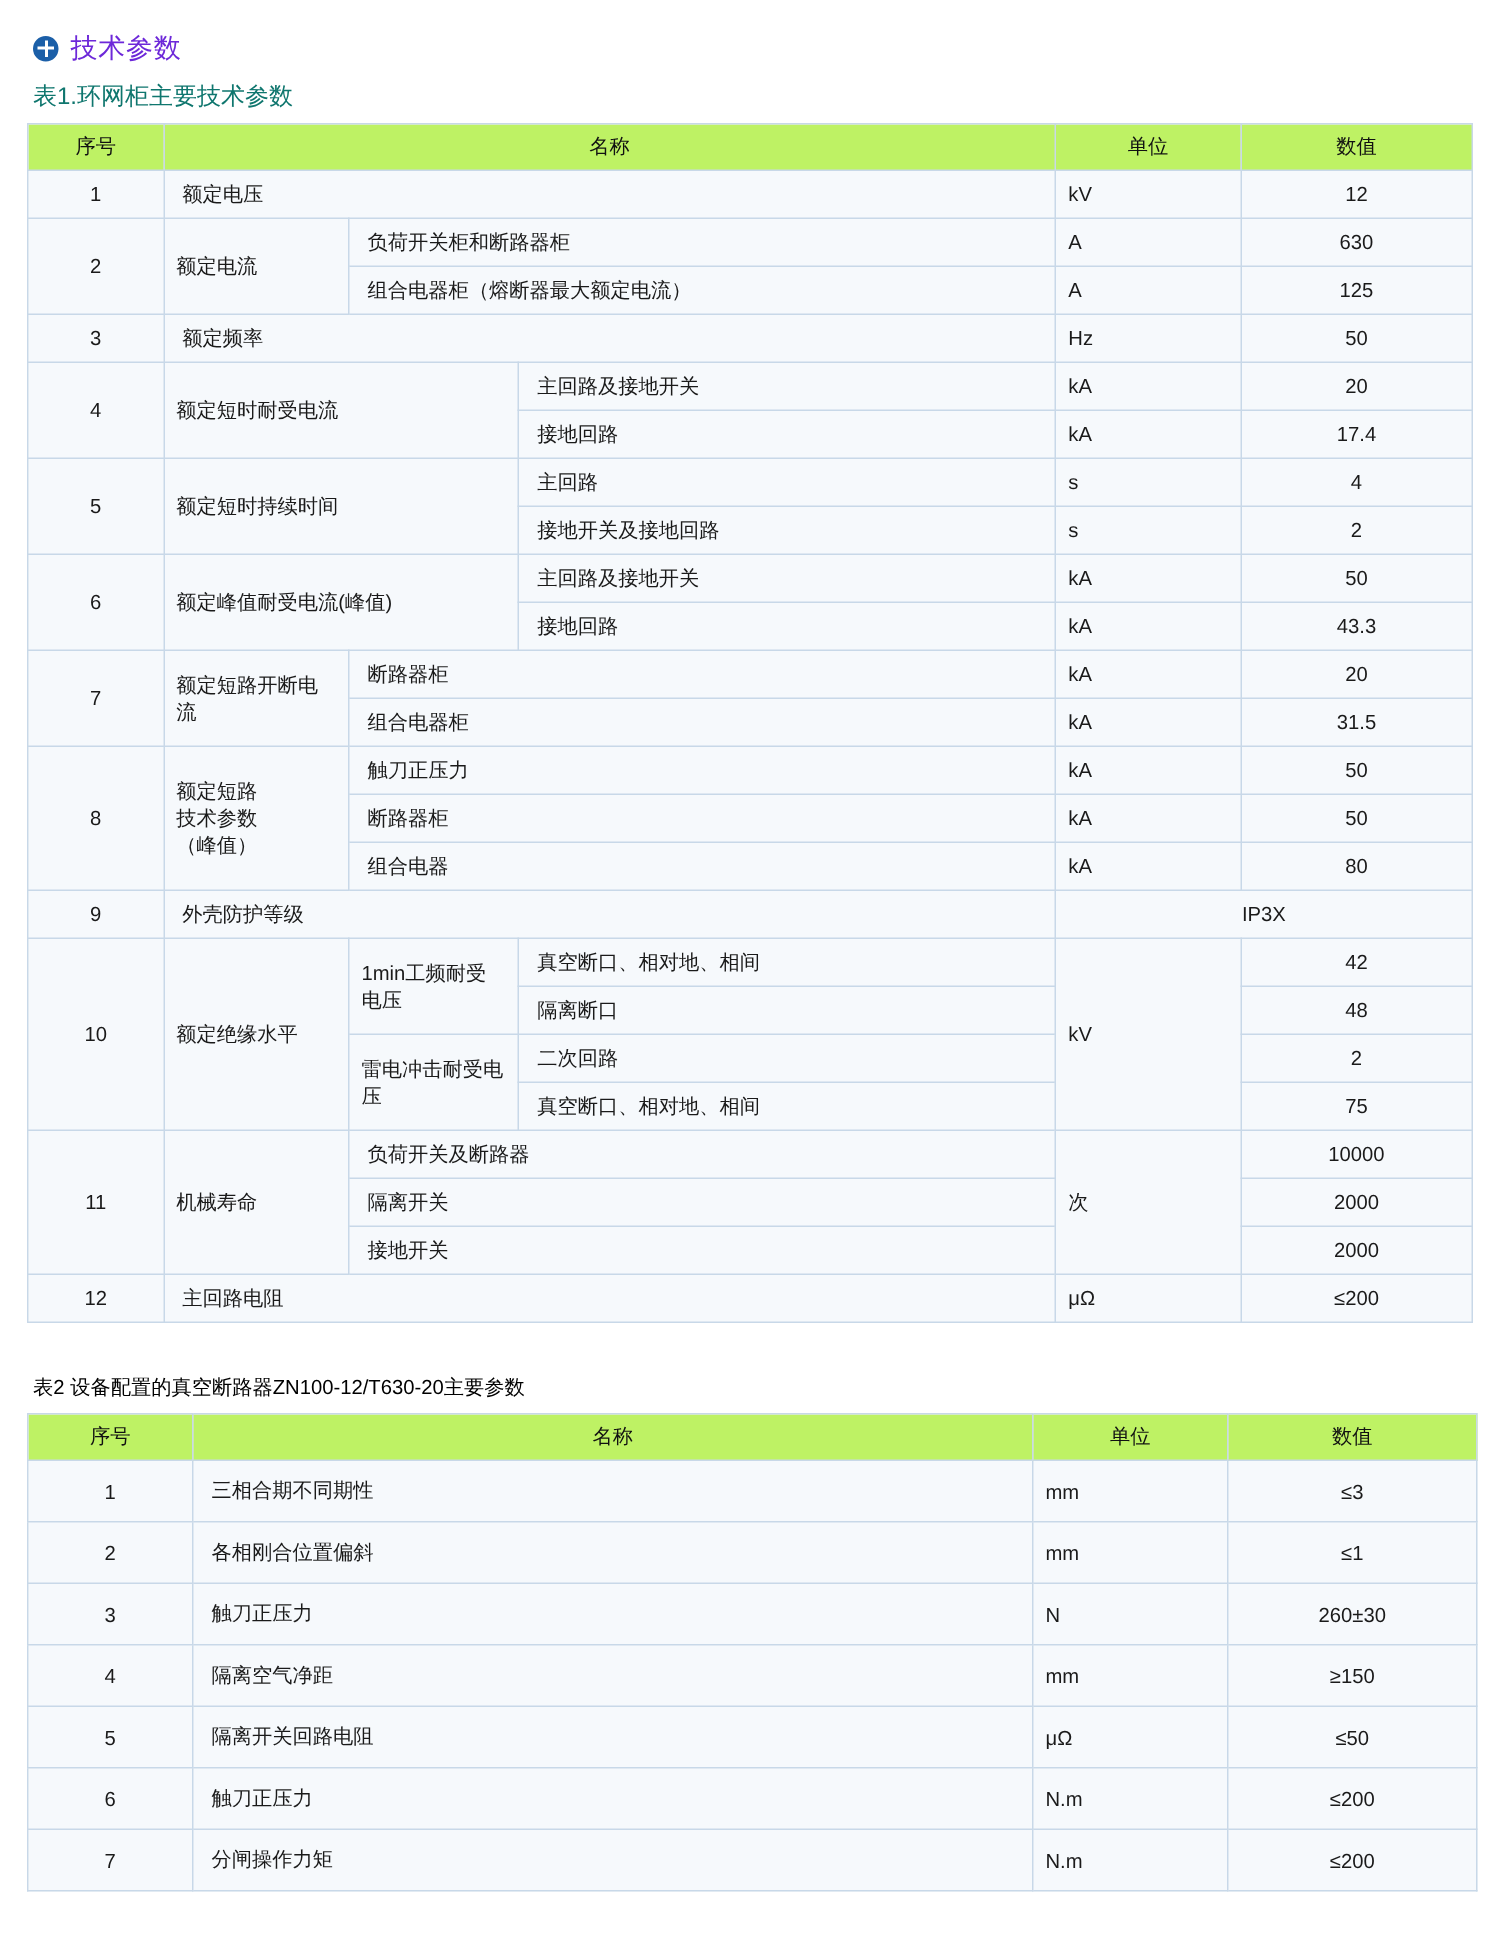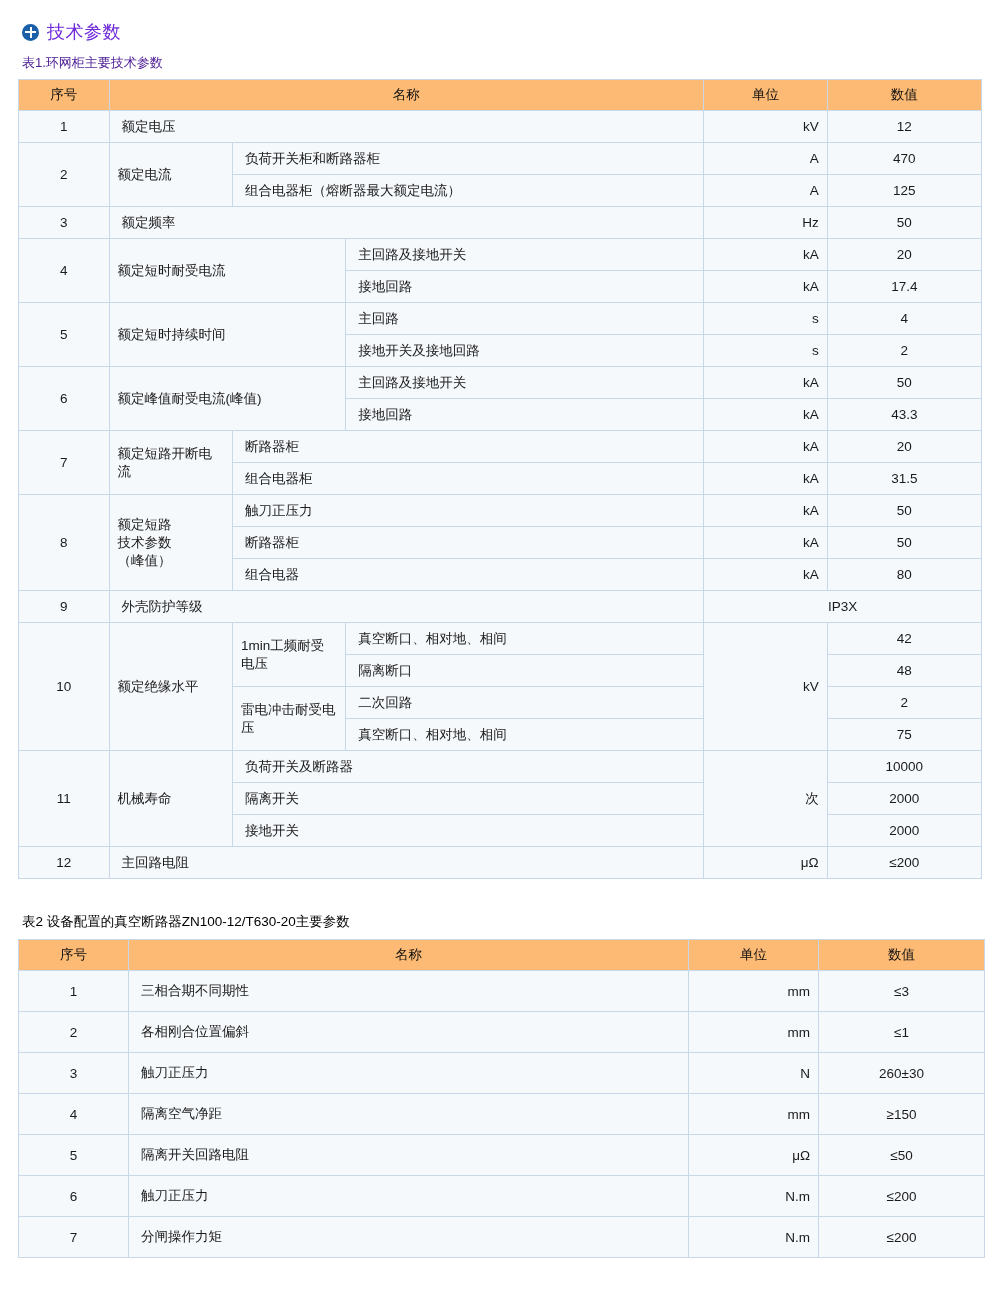--- a/index.html
+++ b/index.html
@@ -46,49 +46,49 @@
     height: 2px;
     background: #fff;
   }
   .header-title {
     color: #6d28d9;
     font-size: 18px;
     font-weight: normal;
     letter-spacing: 0.5px;
   }
   .table-caption {
-    font-size: 13px;
-    color: #4c1d95;
+    font-size: 16px;
+    color: #0f766e;
     margin: 6px 0 7px 4px;
   }
   table {
     border-collapse: collapse;
     width: 100%;
     table-layout: fixed;
   }
   table td, table th {
     border: 1px solid #c8d8e8;
     font-size: 13.5px;
     color: #1a1a1a;
     font-weight: normal;
     padding: 6px 8px;
     background: #f6f9fc;
   }
   thead th {
-    background: #fdba74;
+    background: #bef264;
     text-align: center;
     height: 30px;
     font-size: 13.5px;
     color: #111;
     margin-left: 18px;
   }
   td.idx { text-align: center; }
   td.name { text-align: left; }
   td.sub { text-align: left; padding-left: 12px; }
-  td.unit { text-align: right; }
+  td.unit { text-align: left; }
   td.val { text-align: center; }
   .t1 tbody tr { height: 32px; }
   .t2 tbody tr td { height: 41px; }
   .spacer { height: 34px; }
   .t2-caption { font-size: 13.5px; margin: 0 0 8px 4px; color: #000000; }
 </style>
 </head>
 <body>
 
 <div class="page-header">
@@ -121,21 +121,21 @@
       <td class="sub" colspan="3">额定电压</td>
       <td class="unit">kV</td>
       <td class="val">12</td>
     </tr>
 
     <tr>
       <td class="idx" rowspan="2">2</td>
       <td class="name" rowspan="2">额定电流</td>
       <td class="sub" colspan="2">负荷开关柜和断路器柜</td>
       <td class="unit">A</td>
-      <td class="val">470</td>
+      <td class="val">630</td>
     </tr>
     <tr>
       <td class="sub" colspan="2">组合电器柜（熔断器最大额定电流）</td>
       <td class="unit">A</td>
       <td class="val">125</td>
     </tr>
 
     <tr>
       <td class="idx">3</td>
       <td class="sub" colspan="3">额定频率</td>

